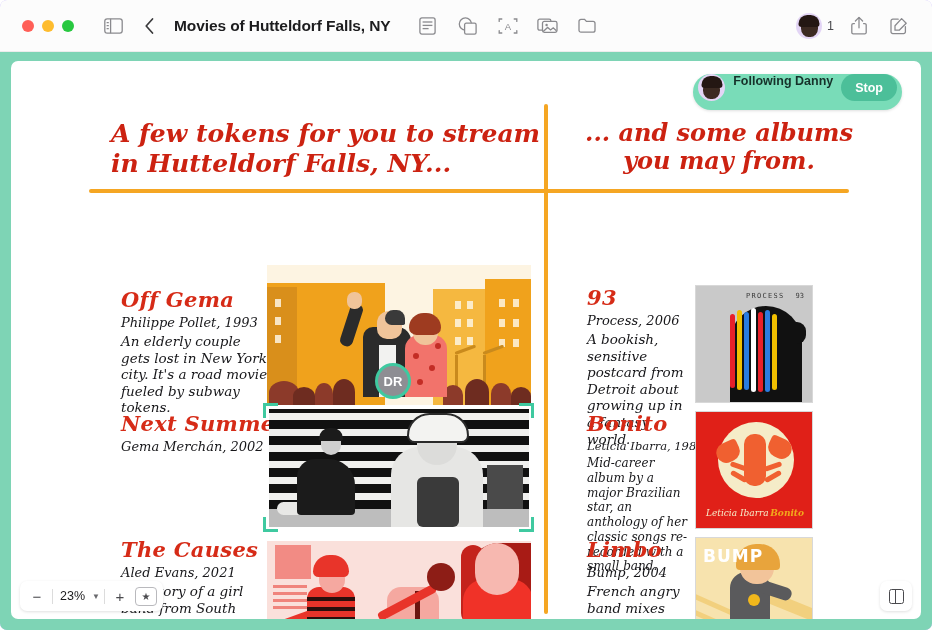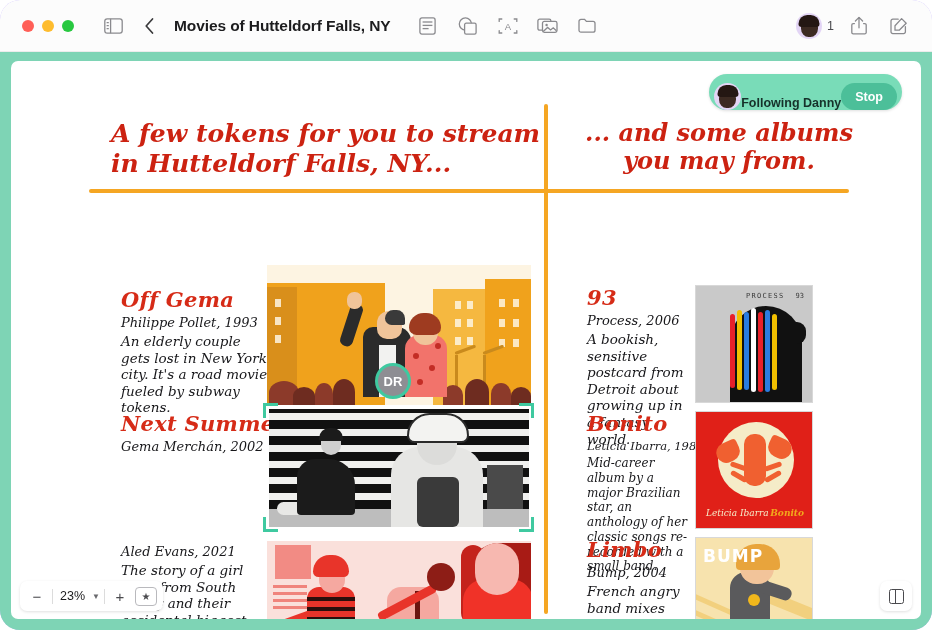--- a/index.html
+++ b/index.html
@@ -8,21 +8,21 @@
     background: #ffffff;
     font-family: "Liberation Sans", sans-serif;
     overflow: hidden;
   }
 
   
   .window {
     position: relative;
     width: 932px; height: 630px;
     background: #c4b5fd;
-    border-radius: 20px;
+    border-radius: 7px;
     overflow: hidden;
   }
 
   
   .titlebar {
     position: absolute; left: 0; top: 0;
     width: 932px; height: 52px;
     background: #fcfcfc;
     display: flex; align-items: center;
     padding: 0 14px;
@@ -85,23 +85,23 @@
     border-radius: 7px;
     overflow: hidden;
   }
 
   
   .following-badge {
     position: absolute; right: 19px; top: 13px;
     height: 36px;
     background: #79dcb8;
     border-radius: 18px;
-    display: flex; align-items: flex-end;
+    display: flex; align-items: flex-start;
     padding: 0 5px 0 5px;
-    gap: 0;
+    gap: 8px;
     box-shadow: 0 1px 3px rgba(0,0,0,0.13);
     z-index: 40;
   }
   .following-badge .avatar { width: 27px; height: 27px; }
   .following-label { font-size: 12.5px; font-weight: bold; color: #16312a; }
   .stop-btn {
     background: #4cbf99; color: #ffffff;
     font-size: 12.5px; font-weight: bold;
     border: none; border-radius: 14px;
     height: 27px; padding: 0 14px;
@@ -407,20 +407,21 @@
         <div class="e-credit">Philippe Pollet, 1993</div>
         <div class="e-desc">An elderly couple gets lost in New York city. It's a road movie fueled by subway tokens.</div>
       </div>
 
       <div class="entry" style="left:110px; top:352px;">
         <div class="e-title">Next Summer</div>
         <div class="e-credit">Gema Merchán, 2002</div>
       </div>
 
       <div class="entry" style="left:110px; top:478px;">
+        <div class="e-title">The Causes</div>
         <div class="e-credit">Aled Evans, 2021</div>
         <div class="e-desc">The story of a girl band from South Jersey and their accidental biggest tour.</div>
       </div>
 
       <div class="art m1">
         <div class="sky"></div>
         <div class="orange-wall"></div>
         <div class="bldgL"></div>
         <div class="bldgR1"></div>
         <div class="bldgR2"></div>

